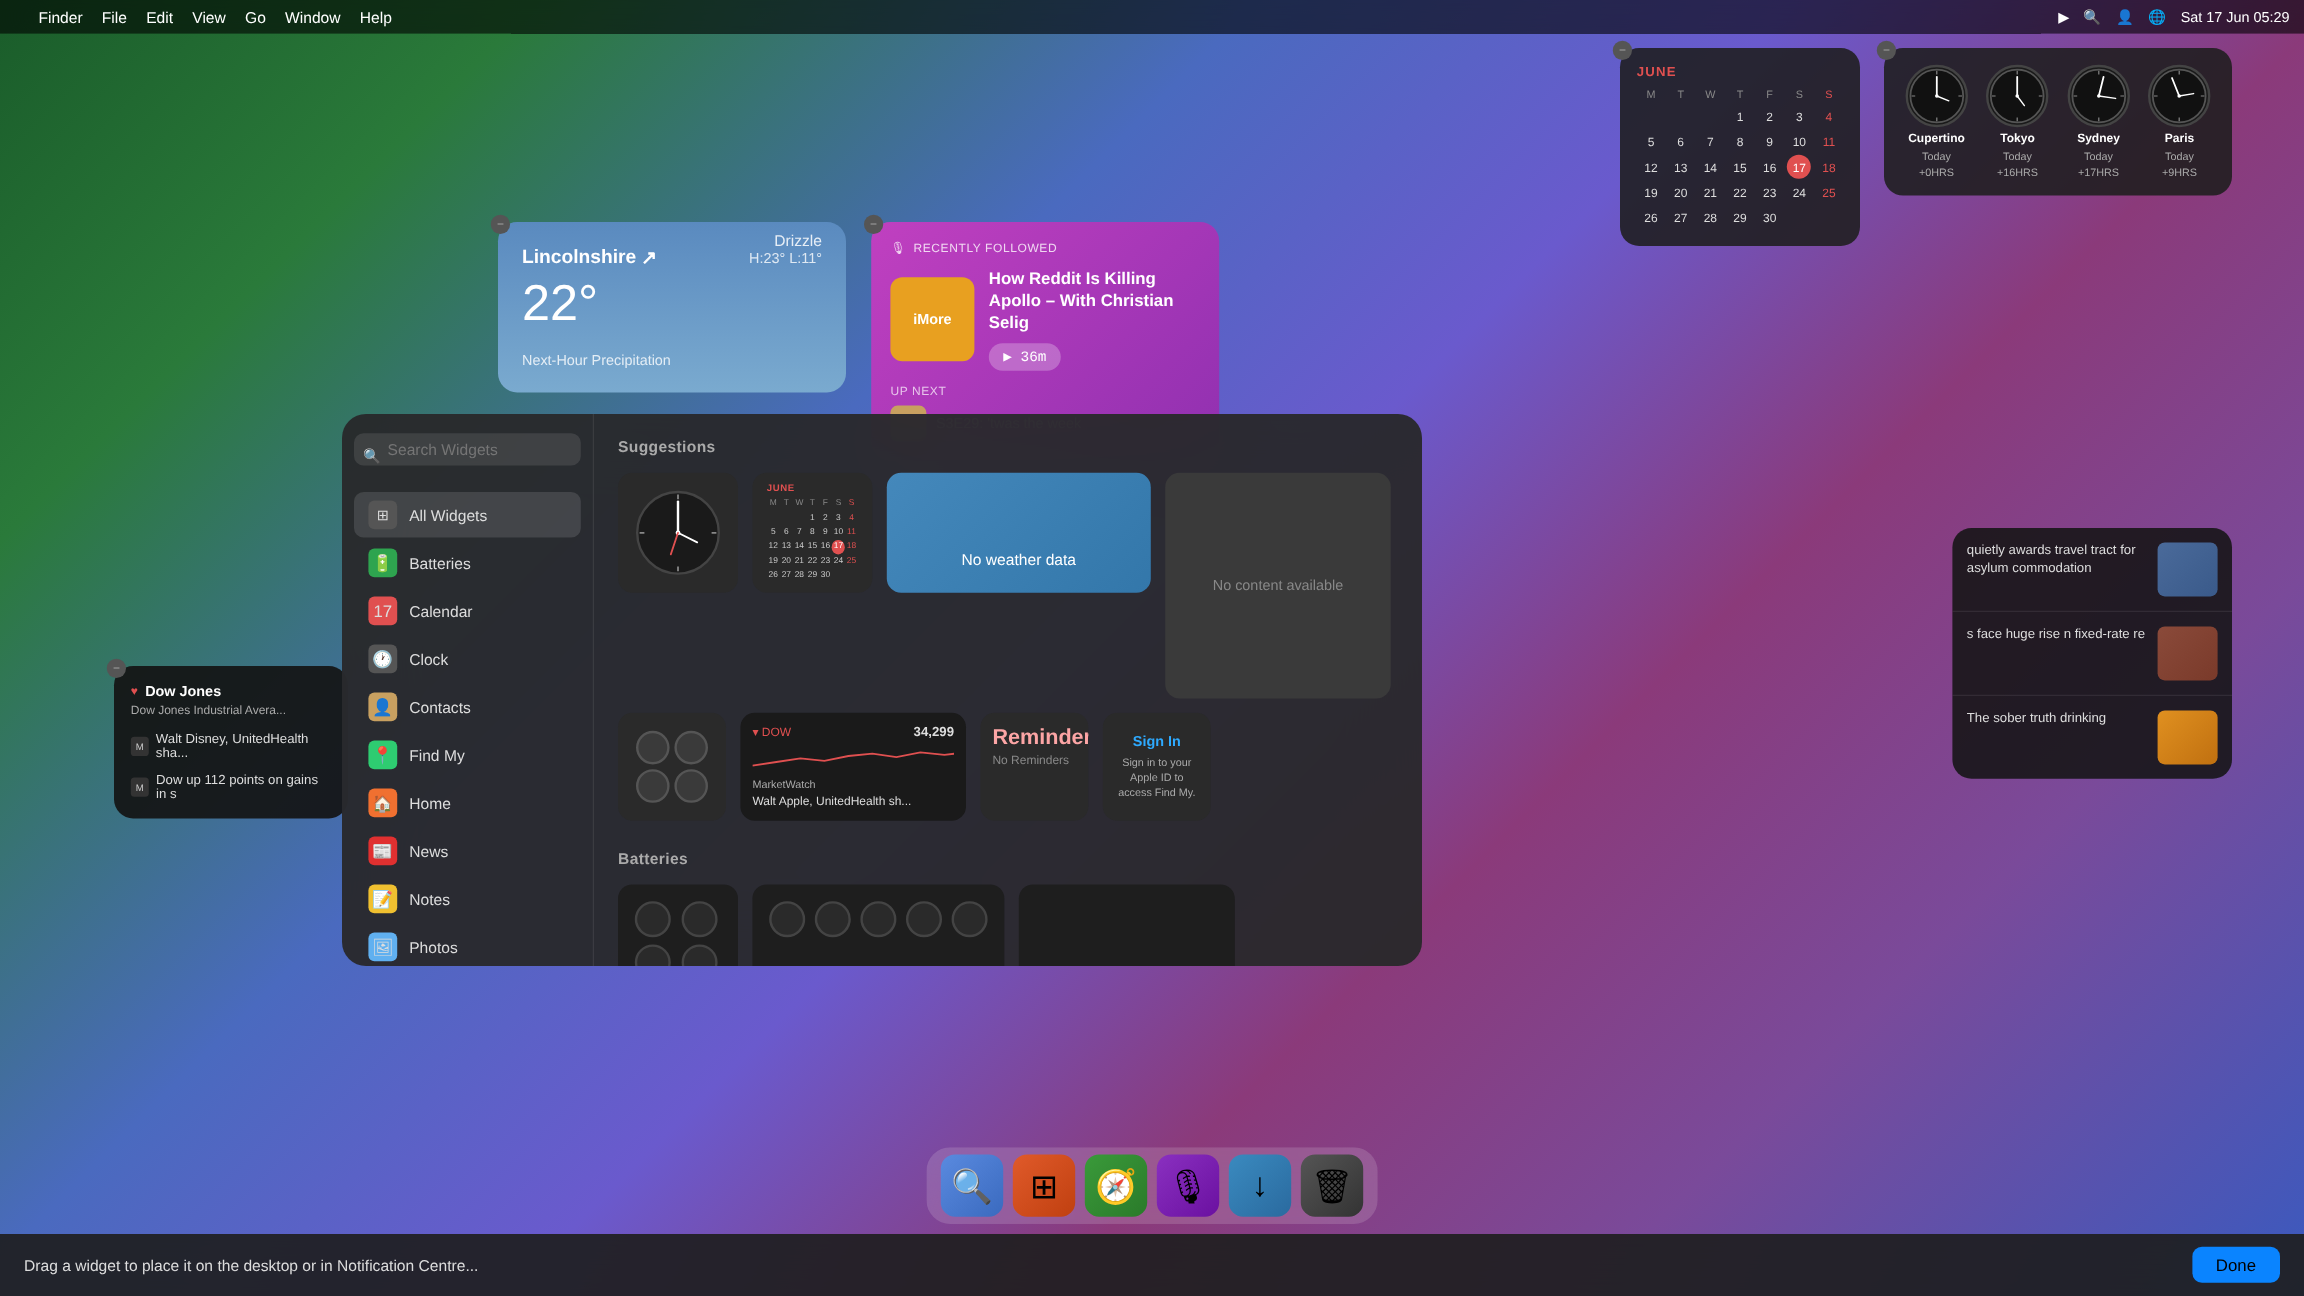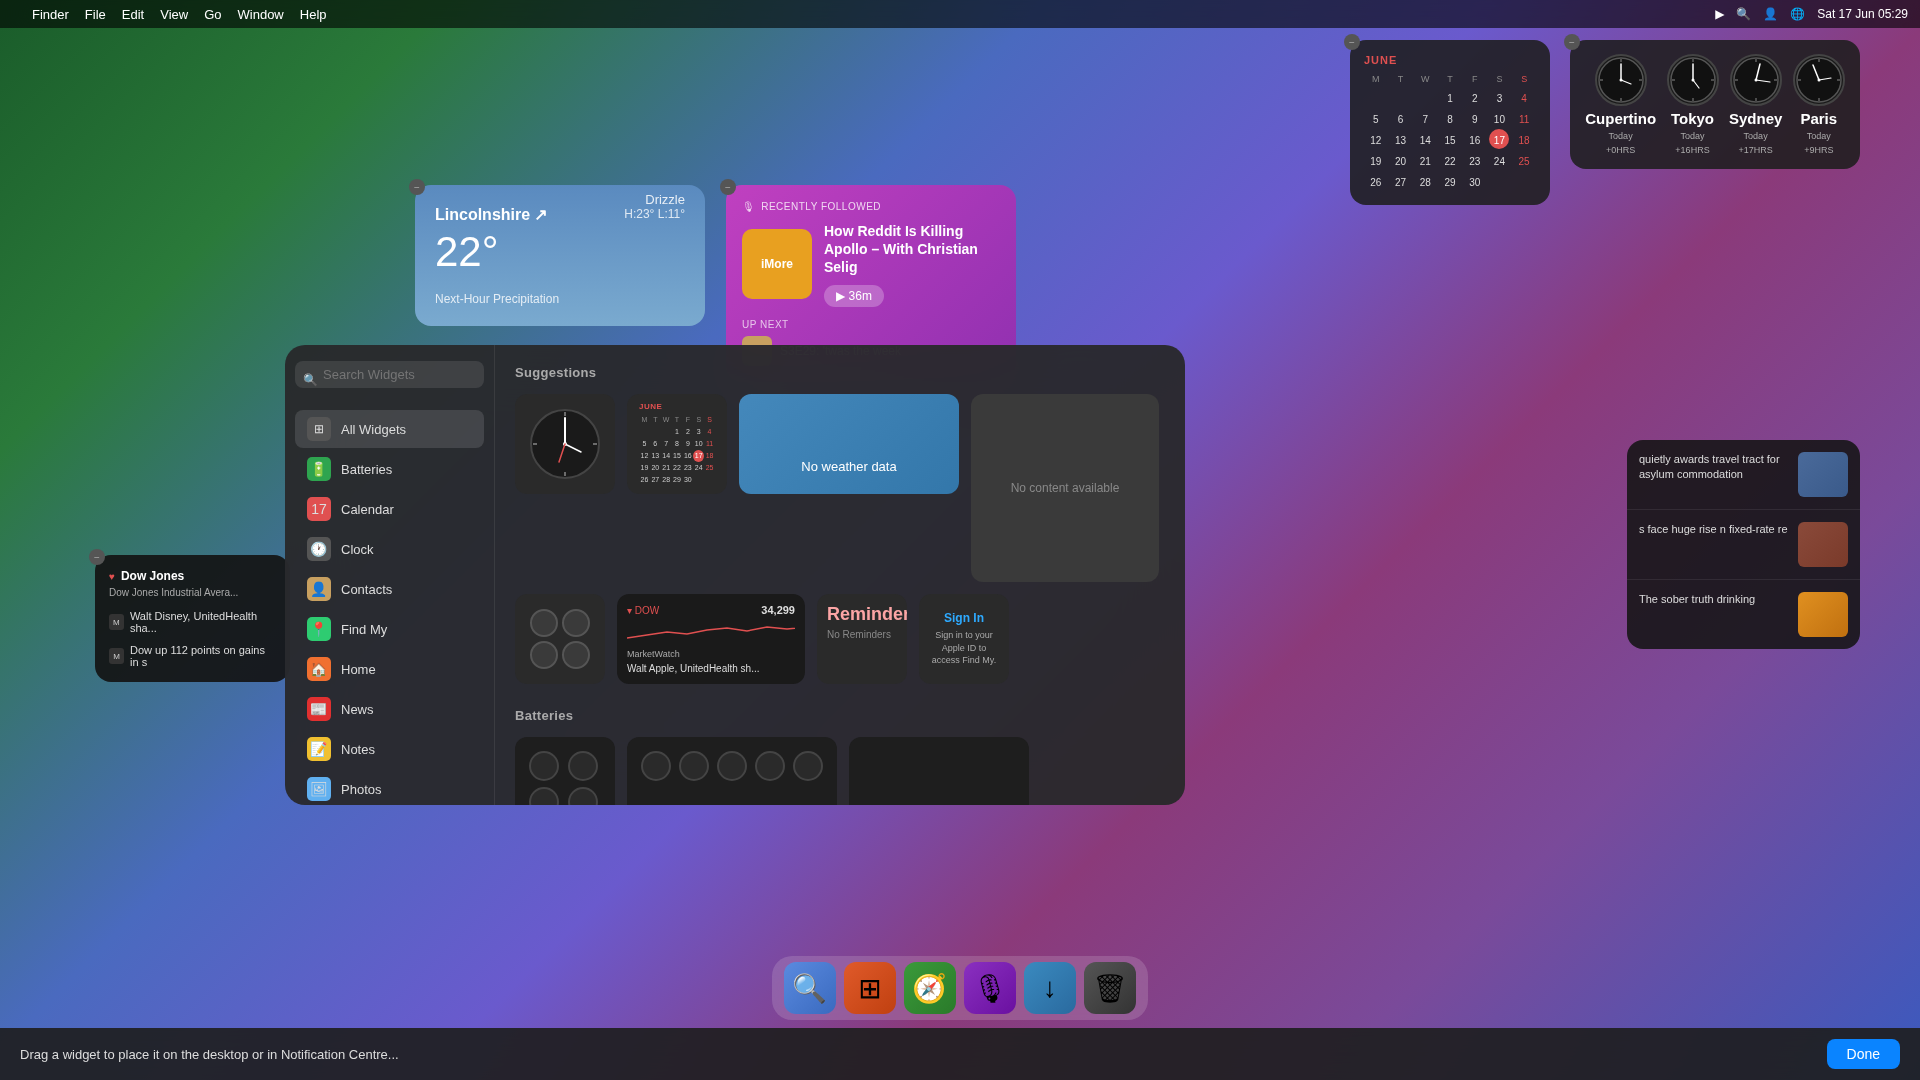--- a/index.html
+++ b/index.html
@@ -86,21 +86,21 @@
       position: relative;
       display: flex;
       align-items: center;
       justify-content: center;
     }
     .clock-face svg {
       width: 48px;
       height: 48px;
     }
     .world-clock-label {
-      font-size: 15px;
+      font-size: 10px;
       color: #fff;
       font-weight: 600;
     }
     .world-clock-sub {
       font-size: 9px;
       color: #aaa;
       text-align: center;
     }
     .widget-close-btn {
       position: absolute;
@@ -257,20 +257,21 @@
       margin-bottom: 8px;
     }
     .podcast-play-btn {
       background: rgba(255,255,255,0.25);
       border-radius: 20px;
       padding: 4px 12px;
       font-size: 12px;
       display: inline-flex;
       align-items: flex-start;
       gap: 4px;
+      font-family: Liberation Mono, monospace;
     }
     .podcast-up-next {
       margin-top: 12px;
       font-size: 10px;
       color: rgba(255,255,255,0.7);
       letter-spacing: 0.5px;
     }
     .podcast-next-row {
       display: flex;
       align-items: center;
@@ -636,21 +637,21 @@
       padding: 0 20px;
       z-index: 300;
     }
     .bottom-drag-text {
       color: #ddd;
       font-size: 13px;
       flex: 1;
     }
     .done-btn {
       background: #0a84ff;
-      color: #ffffff;
+      color: #000000;
       border: none;
       border-radius: 8px;
       padding: 7px 20px;
       font-size: 14px;
       font-weight: 500;
       cursor: pointer;
     }
 
     
     .dock {

